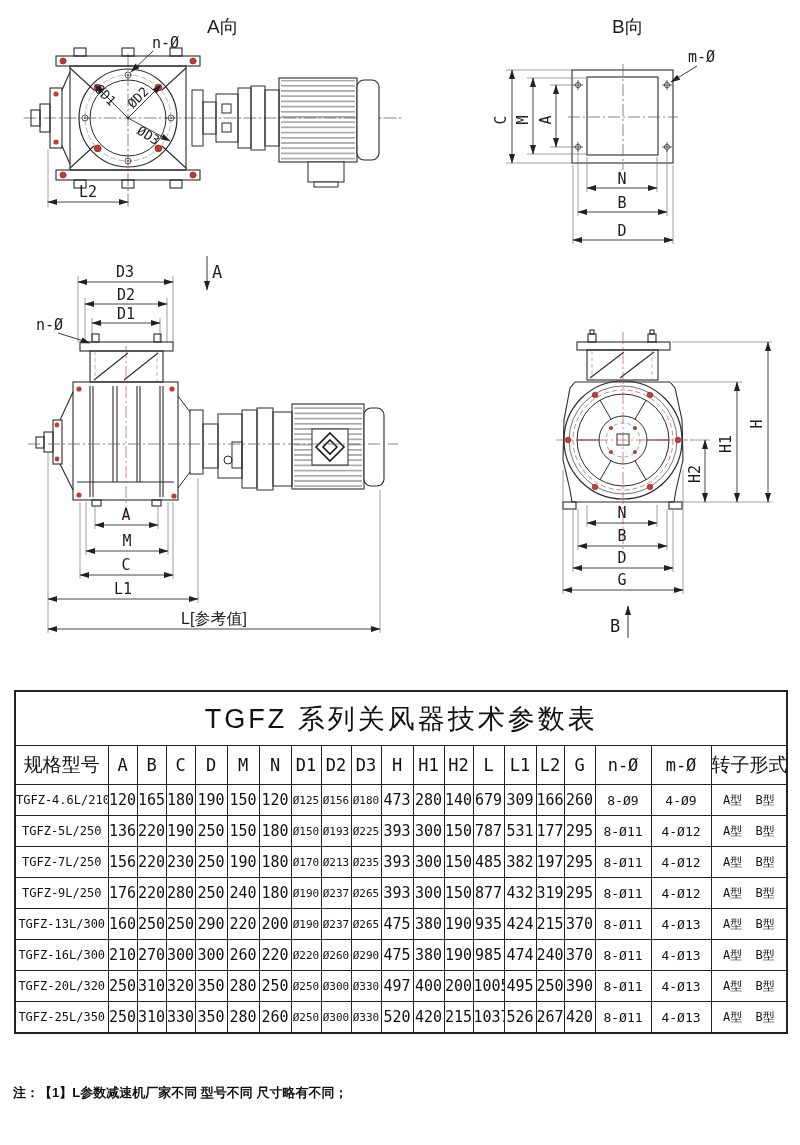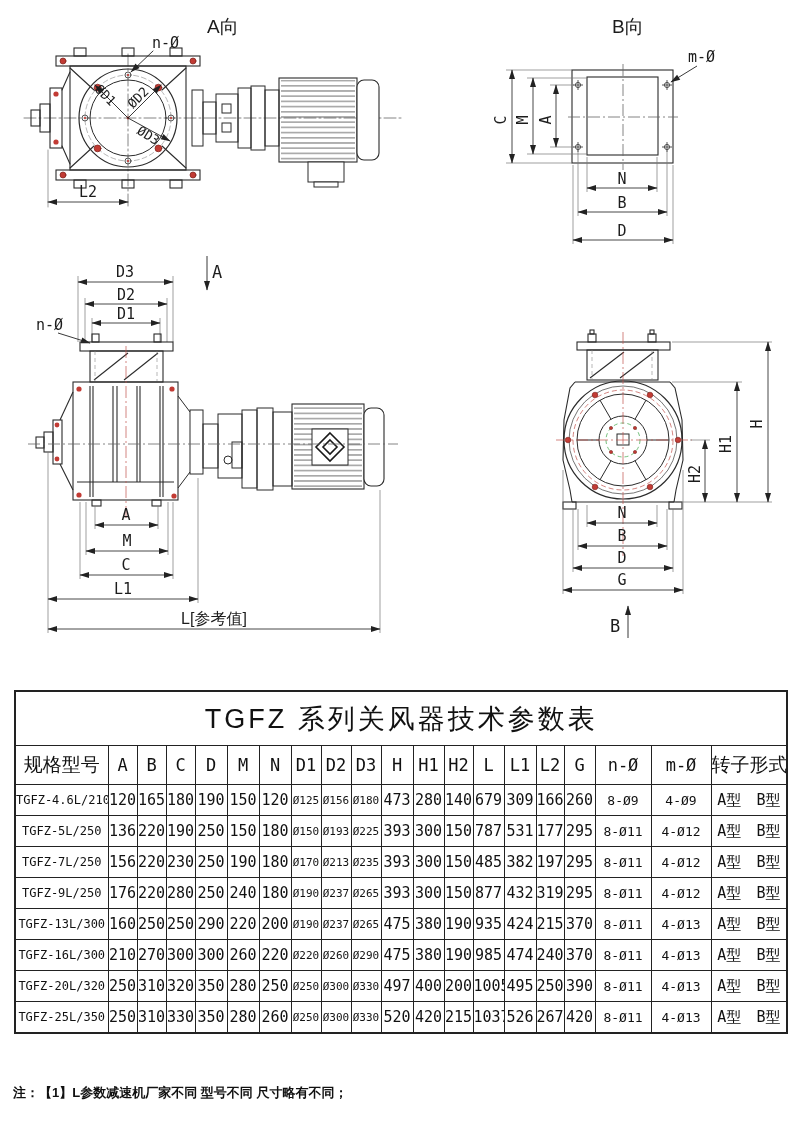--- a/index.html
+++ b/index.html
@@ -18,21 +18,21 @@
   th,td{text-align:center;vertical-align:middle;padding:0;overflow:hidden;white-space:nowrap;
         font-family:"DejaVu Sans Mono","Liberation Sans",monospace;color:#111;}
   tr.title-row th{height:53px;font-size:27px;letter-spacing:3px;font-weight:normal;
         font-family:"Liberation Sans","DejaVu Sans",sans-serif;}
   tr.head-row th{height:38px;font-size:17px;font-weight:normal;}
   tr.head-row th.cn{font-size:19px;}
   tbody td{height:30px;font-size:15px;}
   td.model{font-size:12px;}
   td.small-num{font-size:11px;margin-top:44px;}
   td.holes{font-size:13px;}
-  td.rotor{font-size:15px;word-spacing:6px;margin-top:48px;}
+  td.rotor{font-size:12px;word-spacing:6px;margin-top:48px;}
   
   .notes{position:absolute;left:13px;top:1082px;width:760px;font-size:13px;font-weight:bold;color:#111;line-height:1.75;}
   .notes .l1{display:flex;}
   .notes .l2{padding-left:37px;}
 </style>
 </head>
 <body>
 
 <div class="sheet">
 

